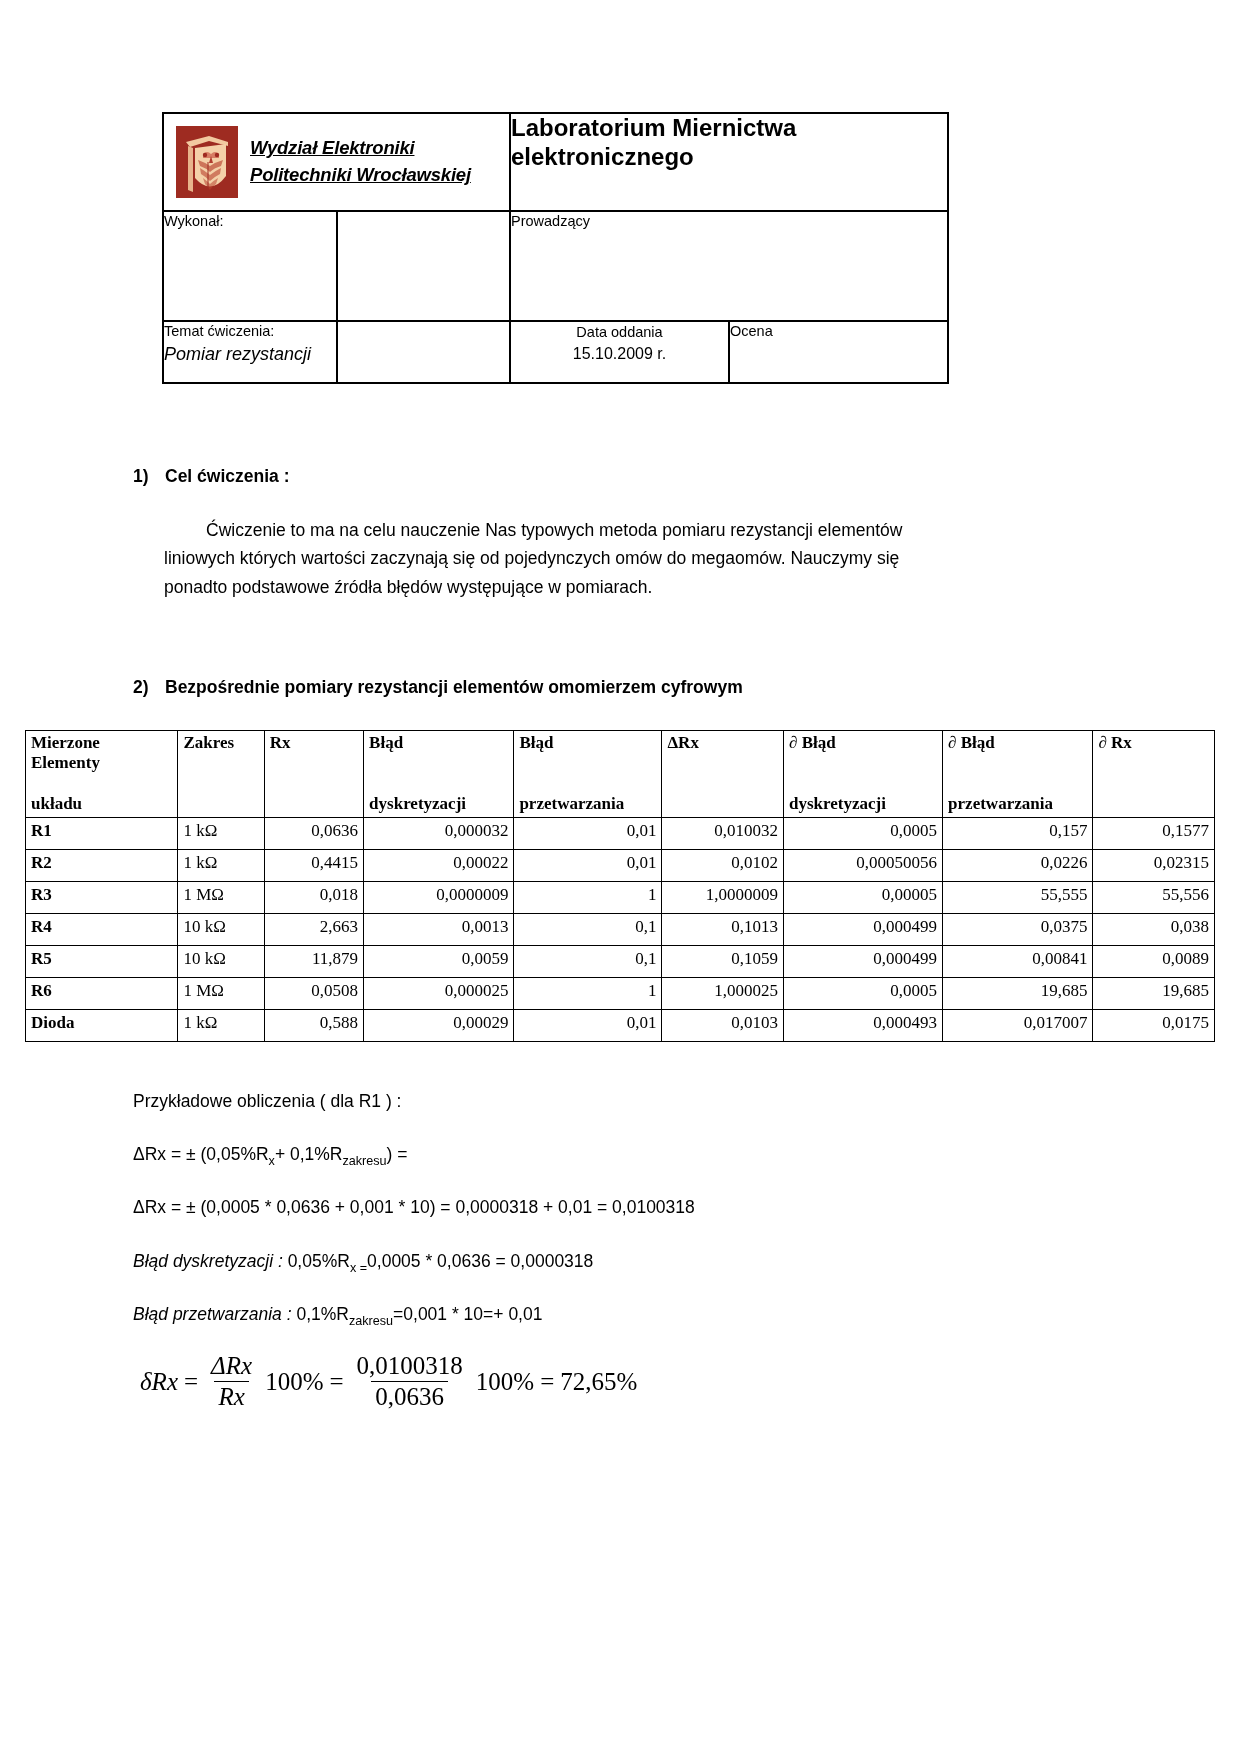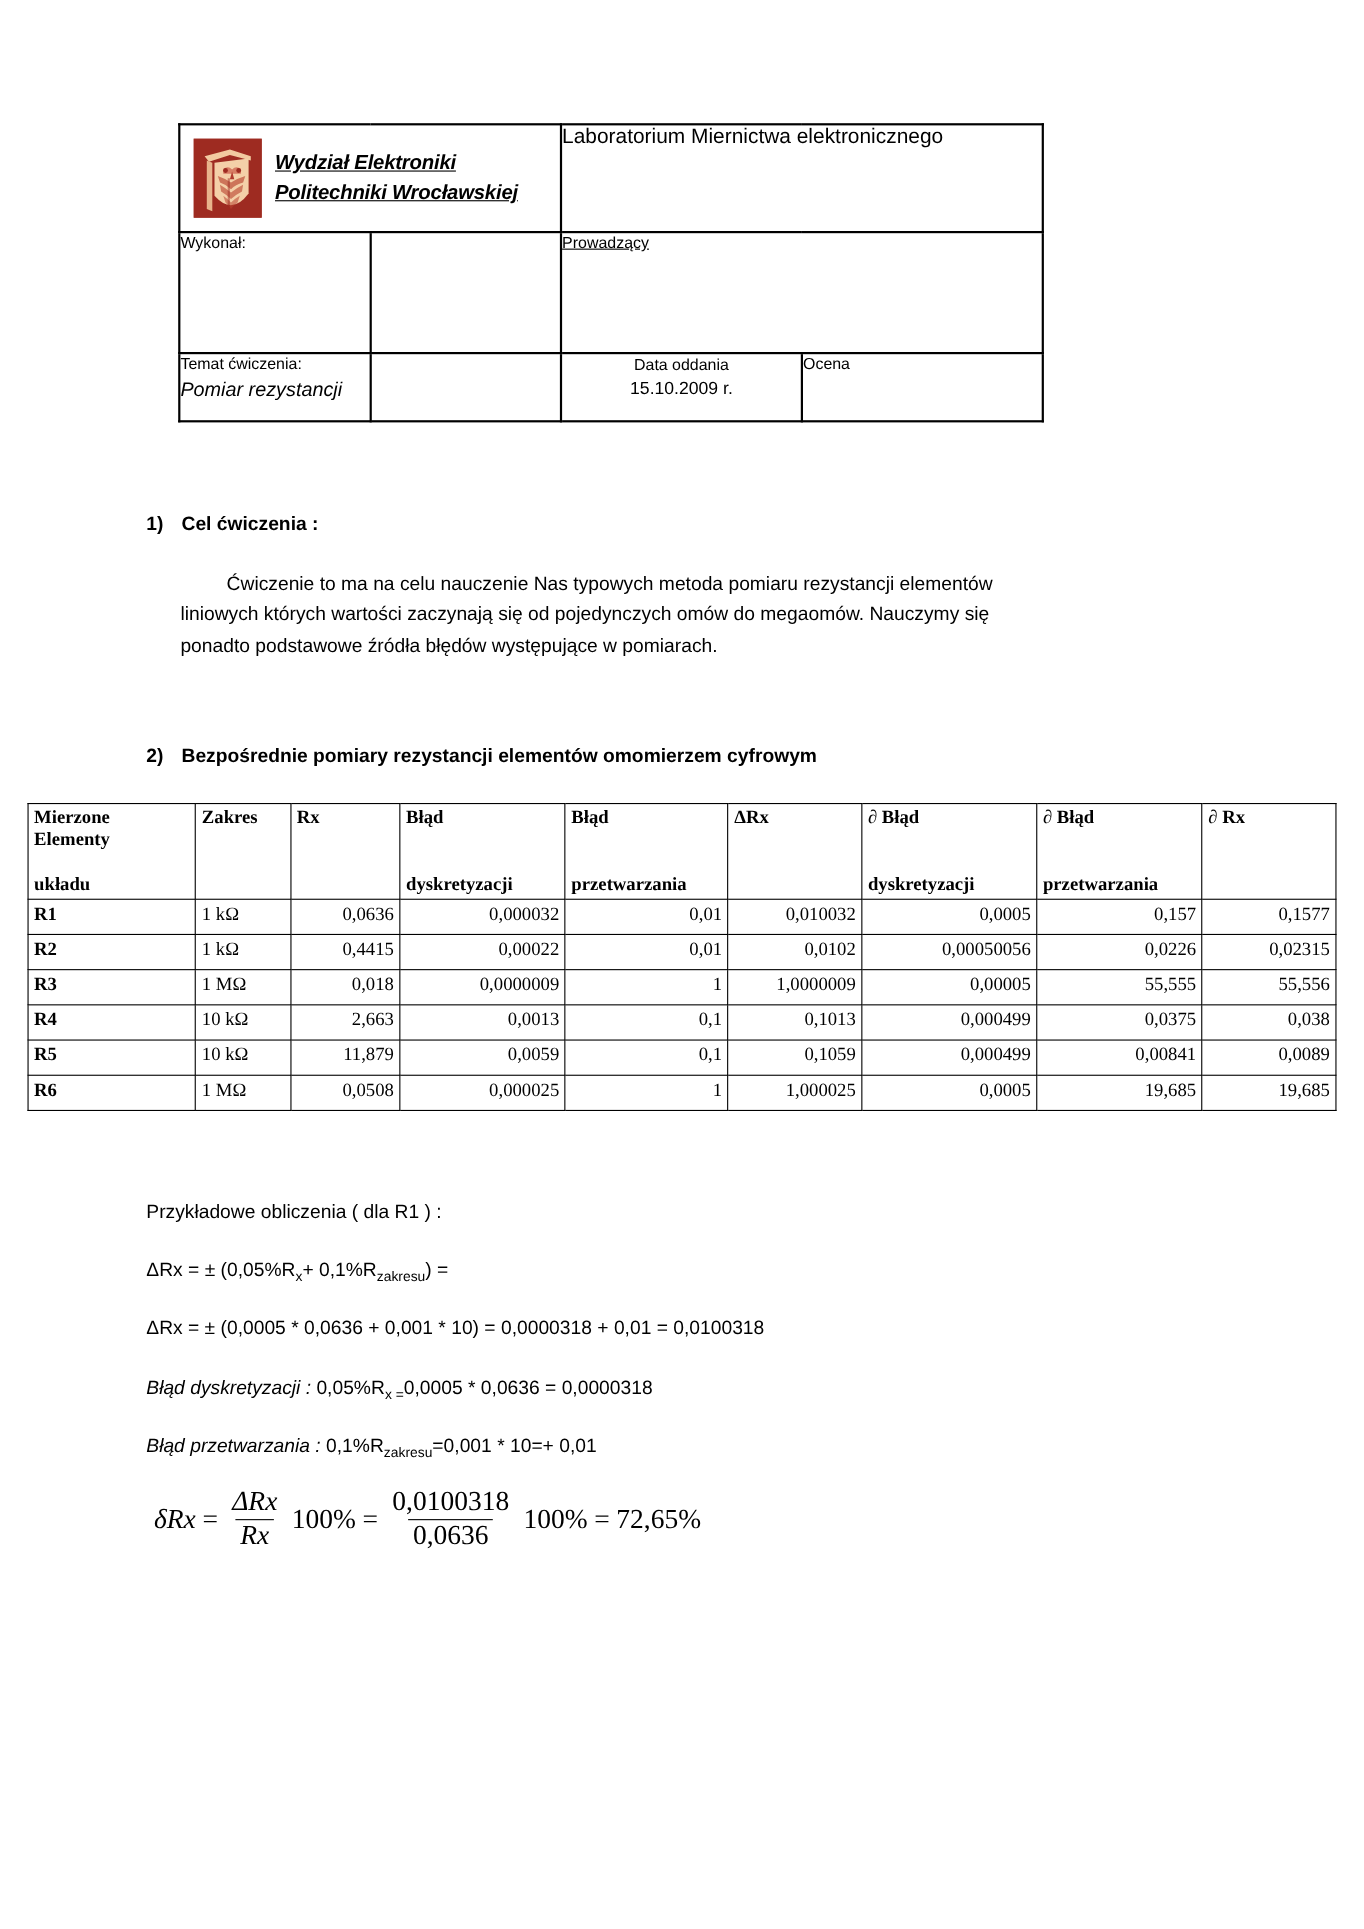--- a/index.html
+++ b/index.html
@@ -65,27 +65,28 @@
     font-size: 18.5px;
     line-height: 1.45;
     letter-spacing: -0.2px;
   }
   .lab-cell {
     height: 96px;
     vertical-align: middle;
     padding-left: 11px;
   }
   .lab-title {
-    font-size: 19px;
+    font-size: 24px;
     line-height: 1.2;
+    font-weight: bold;
   }
 
   .row2-left { height: 108px; padding: 8px 0 0 11px; }
   .row2-mid  { width: 110px; height: 108px; }
-  .row2-right{ height: 108px; padding: 8px 0 0 11px; text-decoration: underline; }
+  .row2-right{ height: 108px; padding: 8px 0 0 11px; }
   .small-label { font-size: 14.5px; }
 
   .row3-left { height: 60px; padding: 6px 0 0 11px; }
   .row3-mid  { height: 60px; }
   .row3-date { height: 60px; text-align: center; vertical-align: bottom; padding-bottom: 4px; }
   .row3-ocena{ width: 168px; height: 60px; padding: 5px 0 0 10px; vertical-align: top; }
 
   .temat-value {
     font-size: 18px;
     margin-top: 4px;
@@ -388,20 +389,31 @@
           <td class="c-name">R6</td>
           <td class="c-range">1 MΩ</td>
           <td>0,0508</td>
           <td>0,000025</td>
           <td>1</td>
           <td>1,000025</td>
           <td>0,0005</td>
           <td>19,685</td>
           <td>19,685</td>
         </tr>
+        <tr>
+          <td class="c-name">Dioda</td>
+          <td class="c-range">1 kΩ</td>
+          <td>0,588</td>
+          <td>0,00029</td>
+          <td>0,01</td>
+          <td>0,0103</td>
+          <td>0,000493</td>
+          <td>0,017007</td>
+          <td>0,0175</td>
+        </tr>
       </tbody>
   </table>
 
   <div class="calc" id="calc0">Przykładowe obliczenia ( dla R1 )  :</div>
 
   <div class="calc" id="calc1">
     <span>ΔRx = </span><span>± (0,05%R</span><sub>x</sub><span>+ 0,1%R</span><sub>zakresu</sub><span>) =</span>
   </div>
 
   <div class="calc" id="calc2">ΔRx = ± (0,0005 * 0,0636 + 0,001 * 10) = 0,0000318 + 0,01 = 0,0100318</div>

